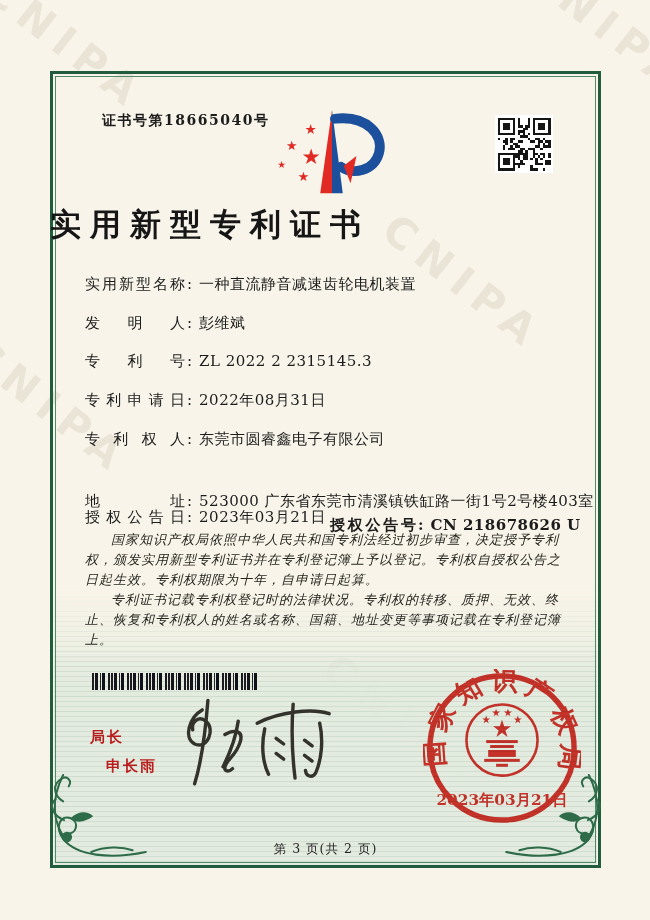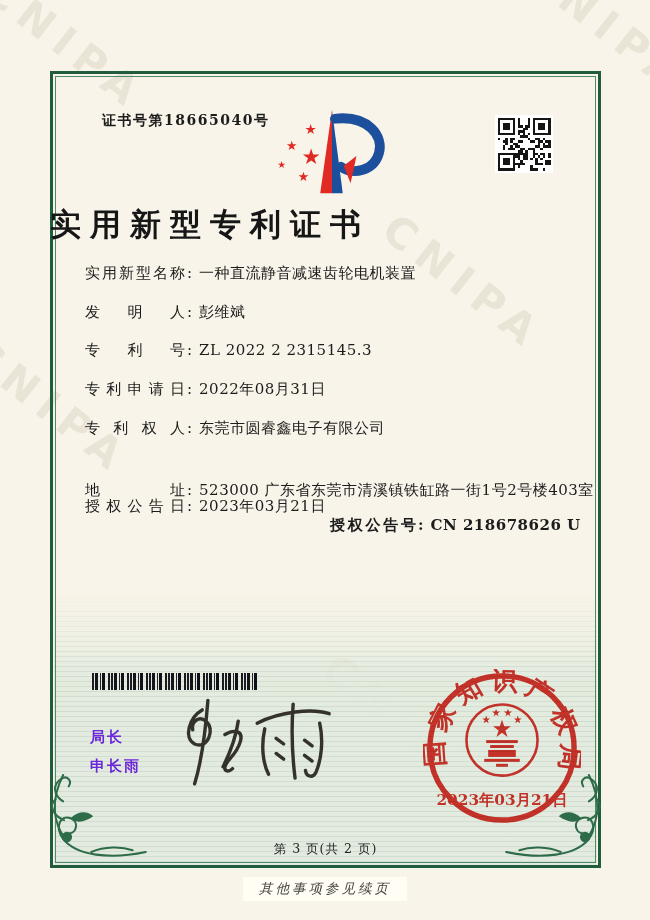--- a/index.html
+++ b/index.html
@@ -26,38 +26,38 @@
      -webkit-mask-image:linear-gradient(to bottom, transparent, #000 80px);
      mask-image:linear-gradient(to bottom, transparent, #000 80px);}
 
   .cert-no{left:102px;top:112px;font-size:14px;letter-spacing:1.5px;color:#1d1d1d;z-index:4;font-weight:bold;}
 
   .title{left:50px;top:204px;width:551px;text-align:left;font-size:31px;font-weight:bold;
          letter-spacing:9px;color:#161616;z-index:4;}
 
   .fields{z-index:4;}
   .field-row{position:absolute;left:85px;font-size:15px;color:#1c1c1c;white-space:nowrap;z-index:4;}
-  .field-label{display:inline-block;width:100px;text-align:justify;text-align-last:justify;
+  .field-label{display:inline-block;width:100px;text-align:justify;text-align-last:justify;margin-top:11px;
                -moz-text-align-last:justify;}
   .field-label2{display:inline-block;width:86px;text-align:justify;text-align-last:justify;}
   .field-colon{margin:0 7px 0 2px;}
   .field-value{letter-spacing:0.5px;}
 
   .paras{position:absolute;left:85px;top:530px;width:484px;z-index:4;
          font-size:13px;line-height:20px;font-style:italic;letter-spacing:1px;color:#26261f;}
   .paras p{margin:0;text-indent:2em;}
 
   .barcode{position:absolute;left:92px;top:673px;width:168px;height:17px;z-index:4;
      background:repeating-linear-gradient(90deg,
         #1c1c22 0 2px, transparent 2px 3px, #14141a 3px 6px, transparent 6px 8px,
         #22222a 8px 9px, transparent 9px 10px, #10101a 10px 13px, transparent 13px 16px,
         #1a1a20 16px 18px, transparent 18px 19px);}
 
   .officer{position:absolute;left:90px;z-index:4;font-family:"DejaVu Sans","Liberation Sans",sans-serif;
-           font-size:15px;font-weight:600;color:#6d28d9;letter-spacing:2px;}
+           font-size:15px;font-weight:600;color:#b91c1c;letter-spacing:2px;}
   .signature{position:absolute;left:170px;top:694px;z-index:5;color:#33332c;}
 
   .seal{position:absolute;left:423px;top:669px;width:158px;height:158px;z-index:6;
         color:var(--seal-red,#d9251c);opacity:0.92;mix-blend-mode:multiply;}
   .seal text{font-family:"DejaVu Serif","Liberation Serif",serif;}
 
   .flourish{position:absolute;top:760px;width:124px;height:108px;z-index:4;color:#2e6b49;}
   .flourish.left{left:34px;}
   .flourish.right{left:494px;transform:scaleX(-1);}
 
@@ -340,25 +340,29 @@
       <span class="field-label">地址</span><span class="field-colon">:</span><span class="field-value">523000 广东省东莞市清溪镇铁缸路一街1号2号楼403室</span>
     </div>
     <div class="field-row" style="top:497px;">
       <span class="field-label">授权公告日</span><span class="field-colon">:</span><span class="field-value">2023年03月21日</span>
     </div>
     <div class="field-row" style="top:516px;left:330px;font-weight:bold;">
       <span class="field-label2">授权公告号</span><span class="field-colon">:</span><span class="field-value">CN 218678626 U</span>
     </div>
   </div>
 
+  <div class="paras">
+    <p>国家知识产权局依照中华人民共和国专利法经过初步审查，决定授予专利权，颁发实用新型专利证书并在专利登记簿上予以登记。专利权自授权公告之日起生效。专利权期限为十年，自申请日起算。</p>
+    <p>专利证书记载专利权登记时的法律状况。专利权的转移、质押、无效、终止、恢复和专利权人的姓名或名称、国籍、地址变更等事项记载在专利登记簿上。</p>
+  </div>
 
   <div class="barcode"></div>
 
   <div class="officer" style="top:728px;">局长</div>
-  <div class="officer" style="top:757px;">申长雨</div>
+  <div class="officer" style="top:757px;margin-left:16px;">申长雨</div>
 
   <svg class="signature" width="180" height="100" viewBox="0 0 190 100">
     <g fill="none" stroke="currentColor" stroke-width="3.6" stroke-linecap="round" stroke-linejoin="round">
       <path d="M34,14 C20,22 14,44 26,50 C40,56 48,34 38,26 C31,20 22,26 24,35"></path>
       <path d="M40,4 C38,30 34,66 26,92"></path>
       <path d="M72,26 C70,40 64,58 56,74"></path>
       <path d="M58,40 C68,34 78,36 74,48 C70,62 60,66 58,74 C57,79 62,80 66,76"></path>
       <path d="M92,28 C116,16 150,12 168,18"></path>
       <path d="M100,34 C96,52 98,70 104,82"></path>
       <path d="M130,8 C128,34 129,62 132,86"></path>
@@ -418,17 +422,14 @@
       <rect x="-16" y="0" width="32" height="3"></rect>
       <rect x="-12" y="5" width="24" height="3"></rect>
       <rect x="-14" y="10" width="28" height="7"></rect>
       <rect x="-18" y="19" width="36" height="3"></rect>
       <rect x="-6" y="24" width="12" height="3"></rect>
     </g>
     <text x="80" y="138" text-anchor="middle" font-size="15.5" font-weight="bold" fill="currentColor">2023年03月21日</text>
   </svg>
 
   <div class="abs footer-page">第 3 页(共 2 页)</div>
-  <div class="abs note-wrap">
-    <span class="note">其他事项参见续页</span>
-  </div>
 
 </div>
 
 </body></html>

